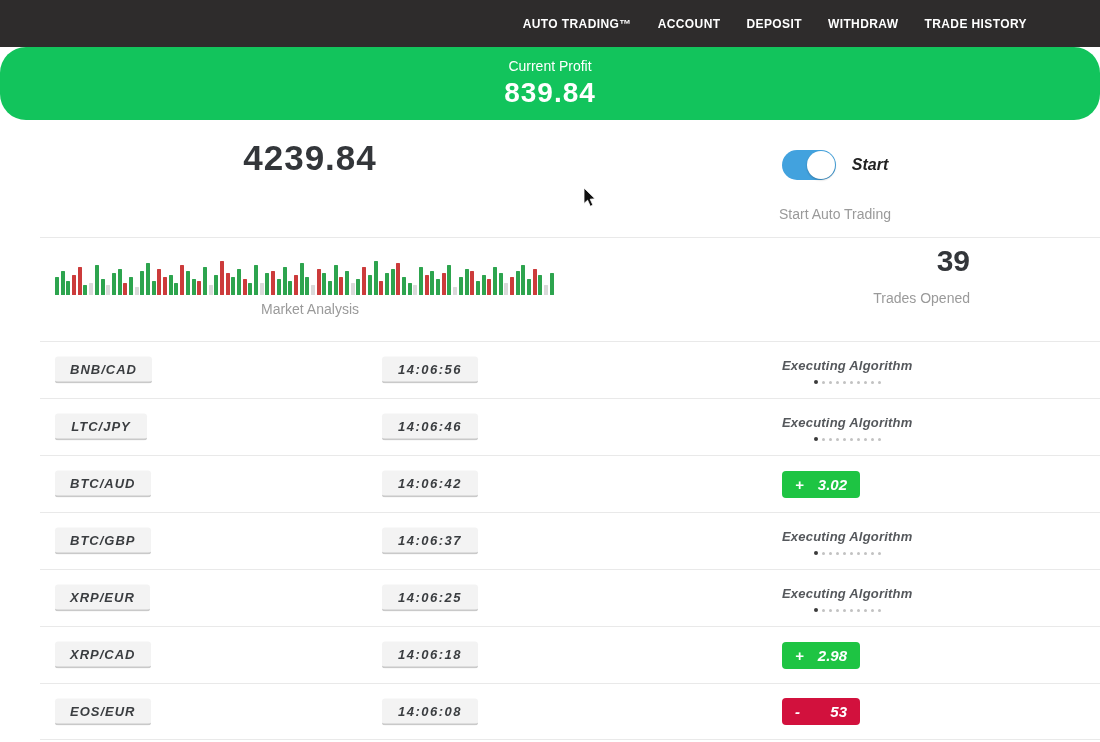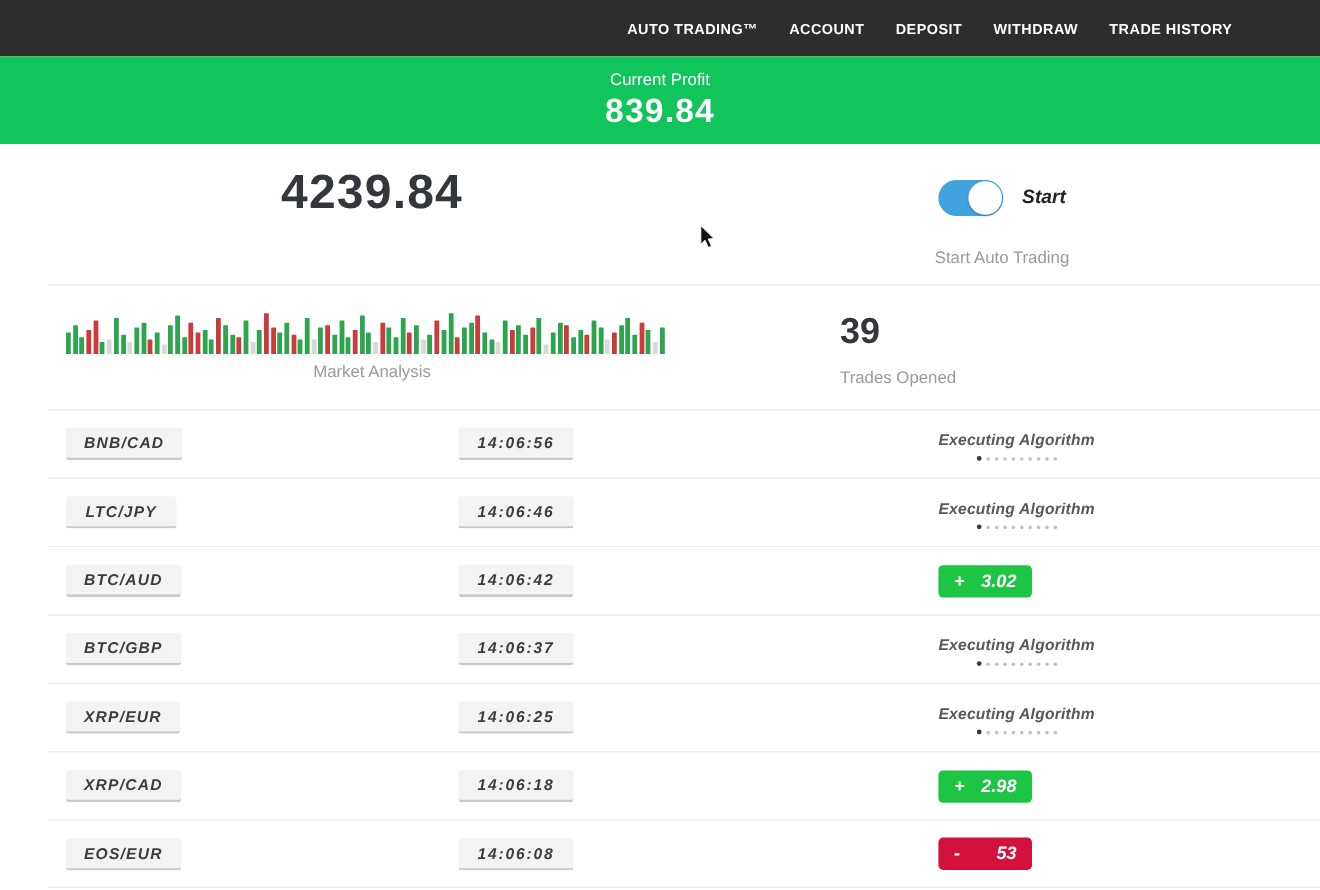--- a/index.html
+++ b/index.html
@@ -22,48 +22,48 @@
     height:47px; background:var(--nav-bg); display:flex; align-items:center;
     justify-content:flex-end; gap:26px; padding-right:73px;
   }
   .topnav .nav-item{
     color:#fff; font-size:12px; font-weight:bold; letter-spacing:.4px; cursor:pointer;
     white-space:nowrap;
   }
   
   .banner{
     height:73px; background:var(--green); color:#fff; text-align:center;
-    display:flex; flex-direction:column; justify-content:center;
+    display:flex; flex-direction:column; justify-content:center;border-radius:26px;
   }
   .banner .b-label{font-size:14px; margin-bottom:3px;}
   .banner .b-value{font-size:28px; font-weight:bold; letter-spacing:1px;}
   
   .content{position:relative; height:622px;}
   .stat-balance{position:absolute; left:110px; top:18px; width:400px; text-align:center;}
-  .stat-balance .big{font-size:40px; font-weight:bold; letter-spacing:1px; color:#33363a;}
+  .stat-balance .big{font-size:35px; font-weight:bold; letter-spacing:1px; color:#33363a;}
   .stat-balance .sub{font-size:14px; color:var(--gray-text); margin-top:22px;}
   .stat-toggle{position:absolute; left:700px; top:30px; width:270px; text-align:center;}
   .toggle-line{display:flex; align-items:center; justify-content:center; gap:16px;}
   .toggle{
     width:54px; height:30px; border-radius:15px; background:var(--toggle-blue);
     position:relative; cursor:pointer; display:inline-block;
   }
   .toggle .knob{
     position:absolute; right:1px; top:1px; width:28px; height:28px; border-radius:50%;
     background:#fff; box-shadow:0 1px 2px rgba(0,0,0,.25);
   }
   .toggle-label{font-size:16px; font-weight:bold; color:#222;font-style:italic;}
   .stat-toggle .sub{font-size:14px; color:var(--gray-text); margin-top:26px;}
   .hr{position:absolute; left:40px; right:0; height:1px; background:var(--divider);}
   .hr1{top:117px;}
   .stat-market{position:absolute; left:55px; top:133px; width:510px; text-align:center;}
   .bars{height:42px; display:flex; align-items:flex-end; gap:1.7px;}
   .bar{width:4px; display:inline-block; border-radius:.5px;}
   .stat-market .sub{font-size:14px; color:var(--gray-text); margin-top:6px;}
-  .stat-trades{position:absolute; left:700px; top:140px; width:270px; text-align:left;}
+  .stat-trades{position:absolute; left:700px; top:124px; width:270px; text-align:right;}
   .stat-trades .big{font-size:30px; font-weight:bold; color:#33363a;}
   .stat-trades .sub{font-size:14px; color:var(--gray-text); margin-top:12px;}
   
   .trades{position:absolute; left:40px; right:0; top:221px;}
   .trow{
     position:relative; height:57px; border-top:1px solid var(--divider);font-style:italic;
   }
   .trades .trow:last-child{border-bottom:1px solid var(--divider);}
   .pbadge{
     position:absolute; left:15px; top:50%; transform:translateY(-50%);

